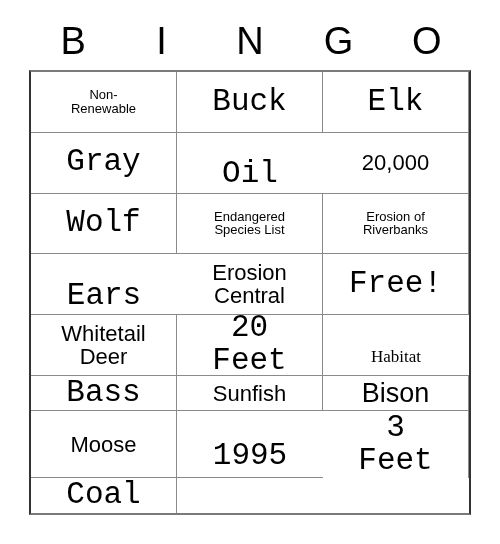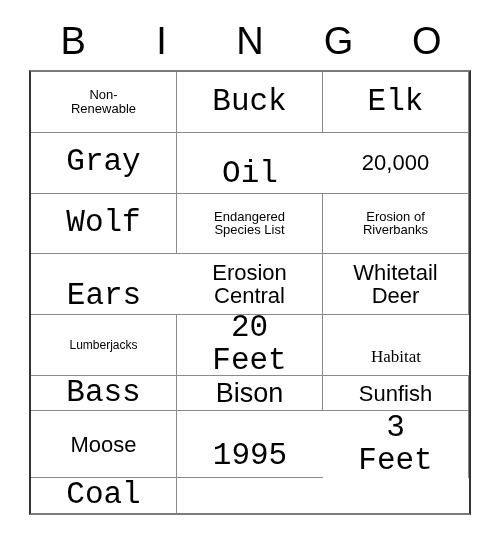--- a/index.html
+++ b/index.html
@@ -124,43 +124,43 @@
 Riverbanks</span>
       </div>
 
     <div class="cell fs-xl">
         <span class="cell-text">Ears</span>
       </div>
     <div class="cell fs-md">
         <span class="cell-text">Erosion
 Central</span>
       </div>
+    <div class="cell fs-xl">
+        <span class="cell-text">Free!</span>
+      </div>
     <div class="cell fs-md">
         <span class="cell-text">Whitetail
 Deer</span>
-      </div>
-    <div class="cell fs-xxs">
-        <span class="cell-text">Lumberjacks</span>
       </div>
 
     <div class="cell fs-xl">
         <span class="cell-text">20
 Feet</span>
       </div>
     <div class="cell fs-sm">
         <span class="cell-text">Habitat</span>
       </div>
     <div class="cell fs-xl">
         <span class="cell-text">Bass</span>
       </div>
+    <div class="cell fs-md">
+        <span class="cell-text">Sunfish</span>
+      </div>
     <div class="cell fs-lg">
         <span class="cell-text">Bison</span>
-      </div>
-    <div class="cell fs-md">
-        <span class="cell-text">Sunfish</span>
       </div>
 
     <div class="cell fs-md">
         <span class="cell-text">Moose</span>
       </div>
     <div class="cell fs-xl">
         <span class="cell-text">1995</span>
       </div>
     <div class="cell fs-xl">
         <span class="cell-text">3

